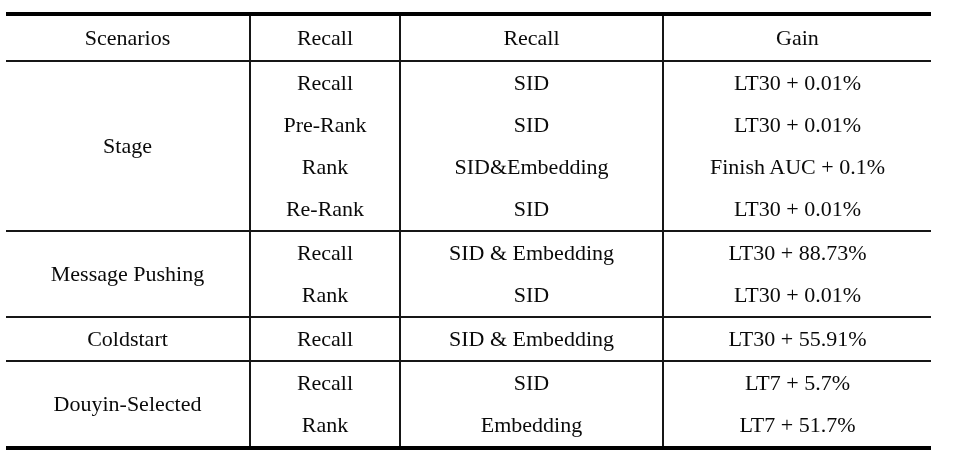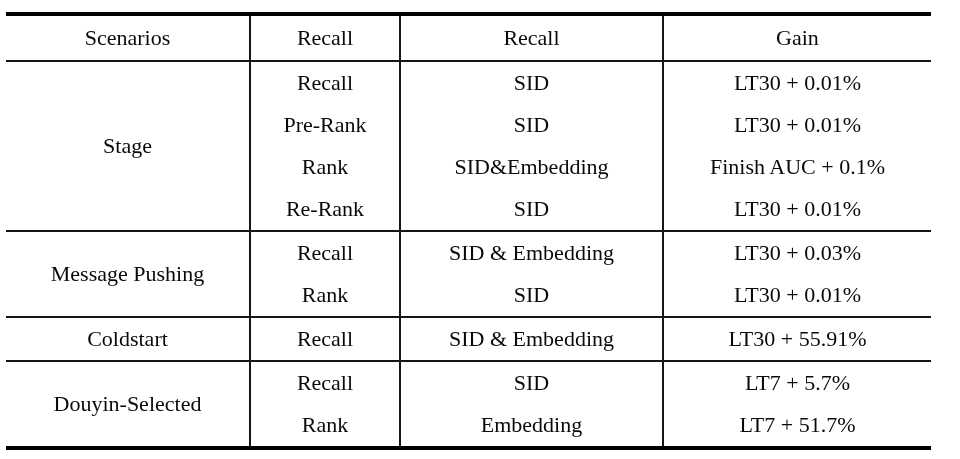--- a/index.html
+++ b/index.html
@@ -87,21 +87,21 @@
         <td class="vline">SID</td>
         <td class="vline">LT30 + 0.01%</td>
       </tr>
     </tbody>
 
     <tbody>
       <tr>
         <td rowspan="2">Message Pushing</td>
         <td class="vline">Recall</td>
         <td class="vline">SID &amp; Embedding</td>
-        <td class="vline">LT30 + 0.03%</td>
+        <td class="vline">LT30 + 88.73%</td>
       </tr>
       <tr>
         <td class="vline">Rank</td>
         <td class="vline">SID</td>
         <td class="vline">LT30 + 0.01%</td>
       </tr>
     </tbody>
 
     <tbody>
       <tr>

